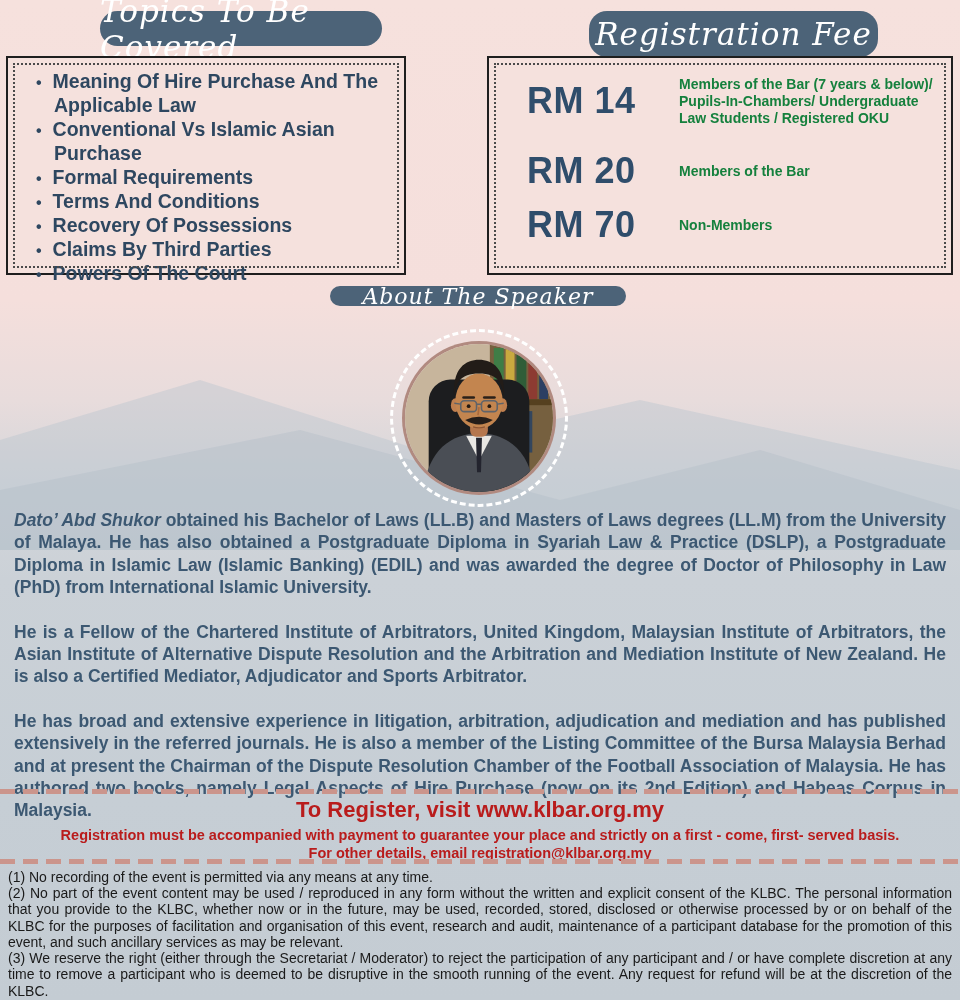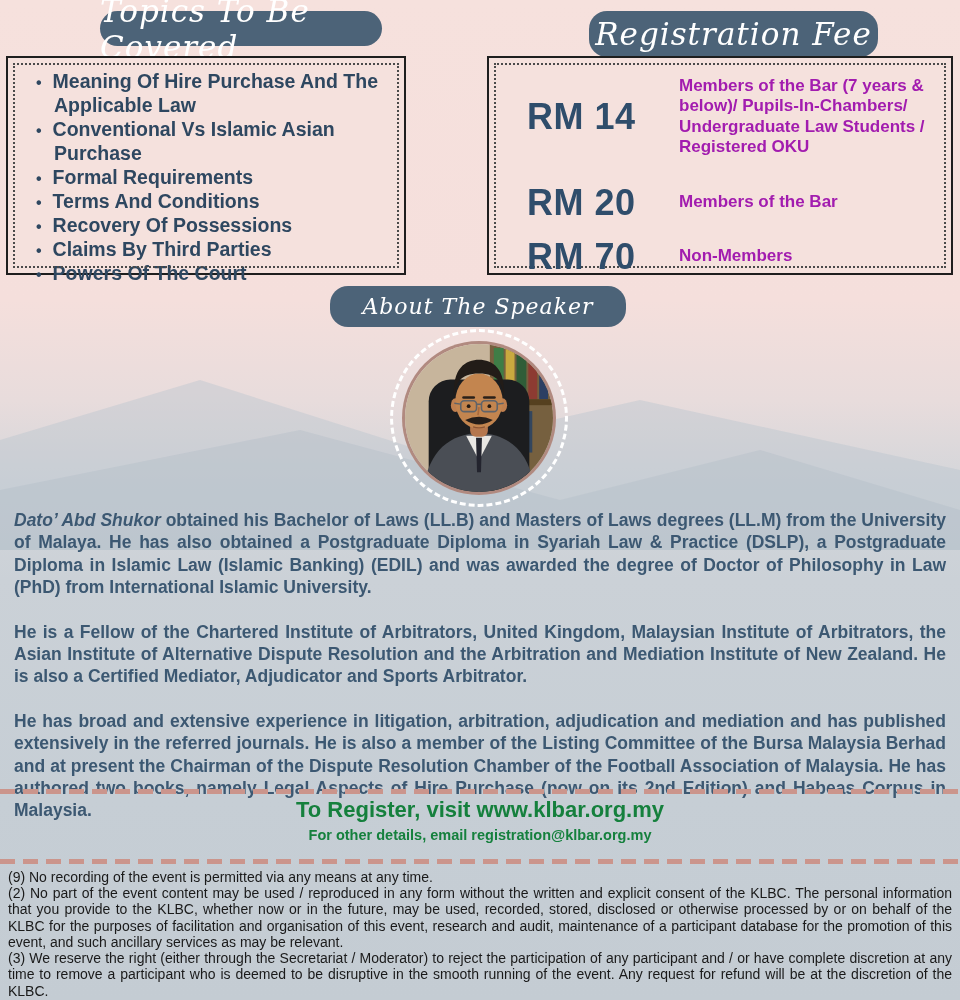--- a/index.html
+++ b/index.html
@@ -14,21 +14,21 @@
 
   
   .pill {
     position: absolute; background: #4c6378; border-radius: 18px;
     color: #ffffff; display: flex; align-items: center; justify-content: center;
     font-family: "DejaVu Serif", serif; font-style: italic;
     font-size: 31px; letter-spacing: 1px;
   }
   .pill-topics { left: 100px; top: 11px; width: 282px; height: 35px; }
   .pill-fee    { left: 589px; top: 11px; width: 289px; height: 46px; }
-  .pill-speaker{ left: 330px; top: 286px; width: 296px; height: 41px; font-size: 22px; }
+  .pill-speaker{ left: 330px; top: 286px; width: 296px; height: 20px; font-size: 22px; }
 
   
   .box {
     position: absolute; top: 56px; height: 219px; box-sizing: border-box;
     border: 2px solid #1e1e1e; background: #f5e1dd;
   }
   .box::before {
     content: ""; position: absolute; inset: 5px;
     border: 2px dotted #4a4a4a; pointer-events: none;
   }
@@ -44,21 +44,21 @@
 
   .fee-rows { position: absolute; inset: 0; padding: 18px 12px 0 38px; box-sizing: border-box; }
   .fee-row { display: flex; align-items: center; }
   .fee-row-1 { margin-bottom: 24px; }
   .fee-row-2 { margin-bottom: 12px; }
   .fee-amount {
     width: 152px; flex: 0 0 152px; color: #2f4d6b;
     font-size: 36px; font-weight: bold; letter-spacing: 0.5px;
   }
   .fee-desc {
-    width: 262px; color: #a21caf; font-size: 17px; font-weight: bold; line-height: 1.2;
+    width: 262px; color: #15803d; font-size: 14px; font-weight: bold; line-height: 1.2;
   }
 
   
   .photo-wrap {
     position: absolute; left: 390px; top: 329px; width: 178px; height: 178px;
     border: 3px dashed #ffffff; border-radius: 50%;
     display: flex; align-items: center; justify-content: center; box-sizing: border-box;
   }
   .photo {
     width: 148px; height: 148px; border-radius: 50%; overflow: hidden;
@@ -79,21 +79,21 @@
   .dashes {
     position: absolute; left: 0; width: 960px; height: 5px;
     background: repeating-linear-gradient(90deg, #cb958c 0 15px, transparent 15px 23px);
   }
   .dashes-1 { top: 789px; }
   .dashes-2 { top: 859px; }
 
   
   .register {
     position: absolute; left: 0; top: 797px; width: 960px;
-    text-align: center; color: #15803d;
+    text-align: center; color: #b91c1c;
   }
   .reg-title { font-size: 22px; font-weight: bold; margin-bottom: 3px; }
   .reg-sub { font-size: 14.5px; font-weight: bold; line-height: 1.25; }
 
   
   .terms {
     position: absolute; left: 8px; top: 869px; width: 944px;
     color: #1a1a1a; font-size: 14px; line-height: 1.16; text-align: justify;
   }
   .terms p { margin: 0; }
@@ -203,21 +203,22 @@
 
 <div class="bio">
   <p><span class="speaker-name">Dato’ Abd Shukor</span><span> obtained his Bachelor of Laws (LL.B) and Masters of Laws degrees (LL.M) from the University of Malaya. He has also obtained a Postgraduate Diploma in Syariah Law &amp; Practice (DSLP), a Postgraduate Diploma in Islamic Law (Islamic Banking) (EDIL) and was awarded the degree of Doctor of Philosophy in Law (PhD) from International Islamic University.</span></p>
   <p>He is a Fellow of the Chartered Institute of Arbitrators, United Kingdom, Malaysian Institute of Arbitrators, the Asian Institute of Alternative Dispute Resolution and the Arbitration and Mediation Institute of New Zealand. He is also a Certified Mediator, Adjudicator and Sports Arbitrator.</p>
   <p>He has broad and extensive experience in litigation, arbitration, adjudication and mediation and has published extensively in the referred journals. He is also a member of the Listing Committee of the Bursa Malaysia Berhad and at present the Chairman of the Dispute Resolution Chamber of the Football Association of Malaysia. He has authored two books, namely Legal Aspects of Hire Purchase (now on its 2nd Edition) and Habeas Corpus in Malaysia.</p>
 </div>
 
 <div class="dashes dashes-1"></div>
 <div class="register">
   <div class="reg-title">To Register, visit www.klbar.org.my</div>
+  <div class="reg-sub">Registration must be accompanied with payment to guarantee your place and strictly on a first - come, first- served basis.</div>
   <div class="reg-sub">For other details, email registration@klbar.org.my</div>
 </div>
 <div class="dashes dashes-2"></div>
 
 <div class="terms">
-  <p>(9) No recording of the event is permitted via any means at any time.</p>
+  <p>(1) No recording of the event is permitted via any means at any time.</p>
   <p>(2) No part of the event content may be used / reproduced in any form without the written and explicit consent of the KLBC. The personal information that you provide to the KLBC, whether now or in the future, may be used, recorded, stored, disclosed or otherwise processed by or on behalf of the KLBC for the purposes of facilitation and organisation of this event, research and audit, maintenance of a participant database for the promotion of this event, and such ancillary services as may be relevant.</p>
   <p>(3) We reserve the right (either through the Secretariat / Moderator) to reject the participation of any participant and / or have complete discretion at any time to remove a participant who is deemed to be disruptive in the smooth running of the event. Any request for refund will be at the discretion of the KLBC.</p>
 </div>
 
 </body></html>

